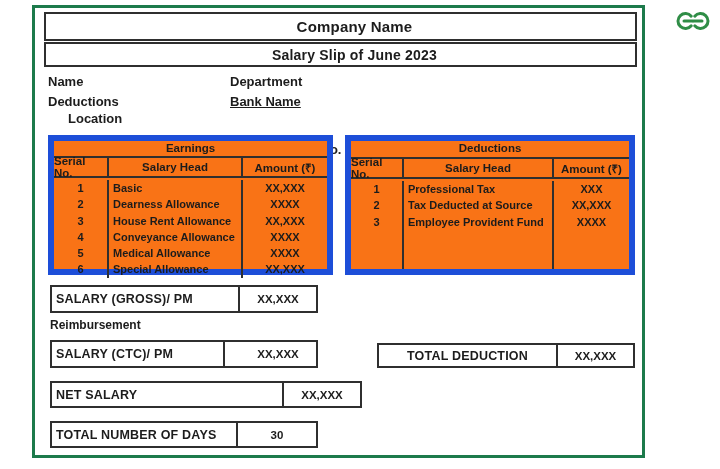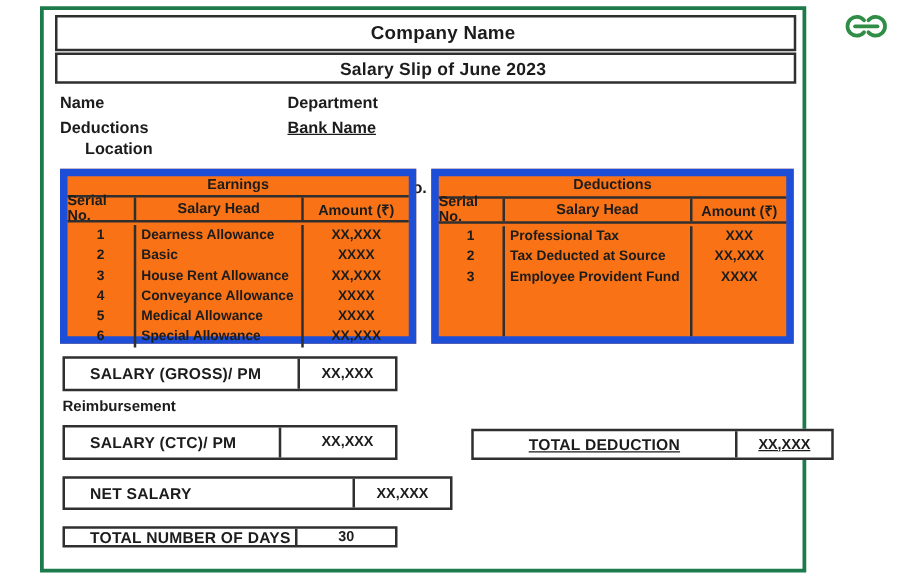--- a/index.html
+++ b/index.html
@@ -42,21 +42,21 @@
   .bcol { display: flex; flex-direction: column; }
   .cell { height: 16.3px; font-size: 11px; line-height: 16.3px; }
   .cell.num { text-align: center; }
   .cell.txt { padding-left: 4px; text-align: left; }
 
   .sumbox {
     position: absolute; border: 2px solid #2f2f2f; display: flex; background: #fff;
   }
   .sumbox .lbl {
     flex: 1; border-right: 2px solid #2f2f2f;
-    display: flex; align-items: center; padding-left: 20px; font-size: 12.5px;
+    display: flex; align-items: center; padding-left: 4px; font-size: 12.5px;
     letter-spacing: 0.2px; white-space: nowrap;
   }
   .sumbox .amt {
     width: 76px; display: flex; align-items: center; justify-content: center; font-size: 11.5px;
   }
   .sumbox.centered .lbl { justify-content: center; padding-left: 0; }
   .reimb { position: absolute; left: 50px; top: 318px; font-size: 12px; }
   .logo { position: absolute; left: 672px; top: 7px; }
 </style>
 </head>
@@ -95,22 +95,22 @@
   <div class="tbl-body">
     <div class="bcol c-serial">
       <div class="cell num">1</div>
       <div class="cell num">2</div>
       <div class="cell num">3</div>
       <div class="cell num">4</div>
       <div class="cell num">5</div>
       <div class="cell num">6</div>
     </div>
     <div class="bcol c-head">
+      <div class="cell txt">Basic</div>
       <div class="cell txt">Dearness Allowance</div>
-      <div class="cell txt">Basic</div>
       <div class="cell txt">House Rent Allowance</div>
       <div class="cell txt">Conveyance Allowance</div>
       <div class="cell txt">Medical Allowance</div>
       <div class="cell txt">Special Allowance</div>
     </div>
     <div class="bcol c-amt">
       <div class="cell num">XX,XXX</div>
       <div class="cell num">XXXX</div>
       <div class="cell num">XX,XXX</div>
       <div class="cell num">XXXX</div>
@@ -151,26 +151,26 @@
   <div class="amt">XX,XXX</div>
 </div>
 
 <div class="reimb">Reimbursement</div>
 
 <div class="sumbox" style="left:50px; top:340px; width:268px; height:28px;gap:15px;">
   <div class="lbl">SALARY (CTC)/ PM</div>
   <div class="amt">XX,XXX</div>
 </div>
 
-<div class="sumbox centered" style="left:377px; top:343px; width:290px; height:25px;text-decoration:underline;">
+<div class="sumbox centered" style="left:377px; top:343px; width:258px; height:25px;">
   <div class="lbl">TOTAL DEDUCTION</div>
   <div class="amt" style="width:75px;">XX,XXX</div>
 </div>
 
 <div class="sumbox" style="left:50px; top:381px; width:312px; height:27px;">
   <div class="lbl">NET SALARY</div>
   <div class="amt">XX,XXX</div>
 </div>
 
-<div class="sumbox" style="left:50px; top:421px; width:268px; height:17px;justify-content:center;">
+<div class="sumbox" style="left:50px; top:421px; width:268px; height:27px;justify-content:center;">
   <div class="lbl">TOTAL NUMBER OF DAYS</div>
   <div class="amt" style="width:78px;">30</div>
 </div>
 
 </body></html>

